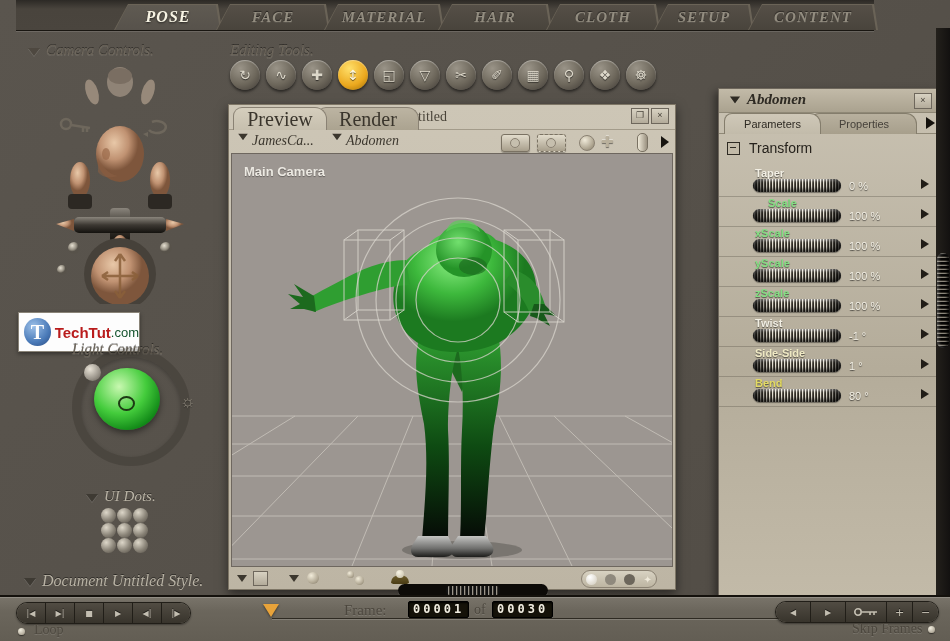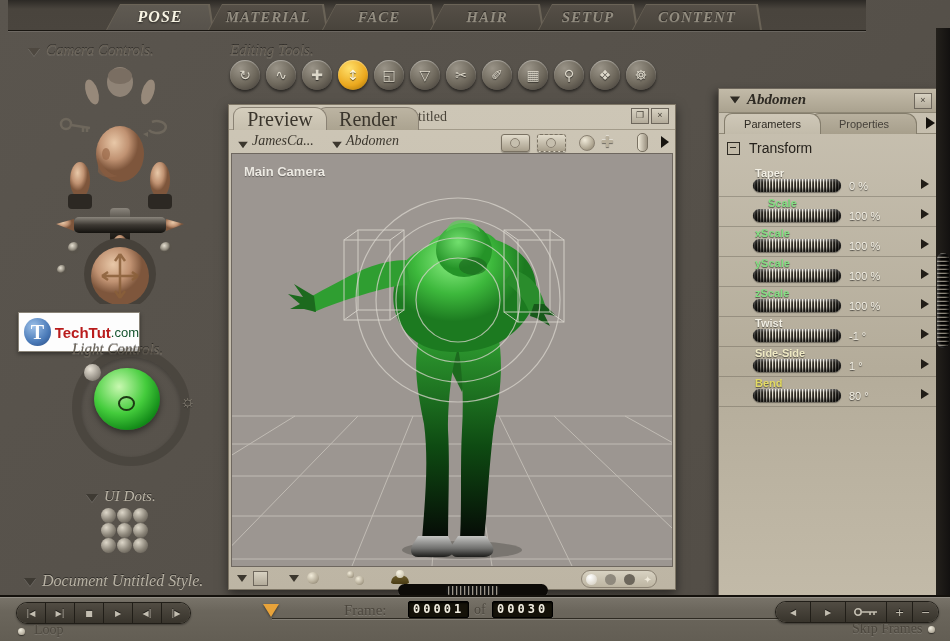--- a/index.html
+++ b/index.html
@@ -5,21 +5,21 @@
   html,body{margin:0;padding:0;background:#222;}
   #app{position:relative;width:950px;height:641px;overflow:hidden;
        background:linear-gradient(135deg,#5a554e 0%,#57524b 40%,#514c45 100%);
        font-family:"Liberation Sans",sans-serif;-webkit-font-smoothing:antialiased;}
   .abs{position:absolute;}
   .ital{font-family:"Liberation Serif",serif;font-style:italic;}
   .emboss-dark{color:#6e675c;text-shadow:0 -1px 0 rgba(0,0,0,.45),0 1px 0 rgba(255,255,255,.10);}
   .emboss-light{color:#b9b3a5;text-shadow:0 -1px 0 rgba(0,0,0,.5);}
 
   
-  #tabbar{left:8px;top:0;width:858px;height:30px;background:linear-gradient(#2c2925,#49443d 30%,#4a453e);
+  #tabbar{left:16px;top:0;width:858px;height:30px;background:linear-gradient(#2c2925,#49443d 30%,#4a453e);
           border-bottom:1px solid #191611;}
   #tabbar::after{content:"";position:absolute;left:0;bottom:-2px;width:100%;height:1px;background:rgba(255,255,255,.12);}
   .tabs-row{position:absolute;left:98px;top:4px;height:26px;display:flex;}
   .top-tab{position:relative;height:26px;margin-right:-6px;clip-path:polygon(14px 0,calc(100% - 4px) 0,100% 100%,0 100%);
            background:#6a6357;display:flex;align-items:center;justify-content:center;cursor:pointer;}
   .top-tab .inner{position:absolute;inset:1px 2px 0 1px;clip-path:polygon(13px 0,calc(100% - 4px) 0,100% 100%,0 100%);
            background:linear-gradient(#554f47,#49443c);}
   .top-tab .lbl{position:relative;z-index:2;font-family:"Liberation Serif",serif;font-style:italic;font-weight:bold;
            font-size:15px;letter-spacing:1px;color:#938d80;text-shadow:0 -1px 1px rgba(0,0,0,.55),0 1px 0 rgba(255,255,255,.07);}
   .top-tab.active .inner{background:linear-gradient(#5f5a52,#57524b);}
@@ -70,21 +70,21 @@
   .pw-titlebar{position:absolute;left:0;top:0;width:100%;height:24px;}
   .pw-tab{position:absolute;top:2px;height:22px;border:1px solid #8a8274;border-bottom:none;border-radius:9px 12px 0 0;
         display:flex;align-items:center;justify-content:center;font-family:"Liberation Serif",serif;
         font-size:20px;color:#3a352c;cursor:pointer;}
   .pw-tab.active{left:4px;width:92px;background:linear-gradient(#d5cebd,#c6bfae);z-index:2;}
   .pw-tab.inactive{left:88px;width:100px;background:linear-gradient(#bcb4a2,#aba390);z-index:1;}
   .pw-title{position:absolute;left:172px;top:4px;font-family:"Liberation Serif",serif;font-size:14px;color:#4a4439;}
   .win-btn{position:absolute;top:3px;width:16px;height:14px;background:linear-gradient(#d8d2c2,#b3ab9a);
         border:1px solid #6e675c;font-size:9px;line-height:13px;text-align:center;color:#4a453c;cursor:pointer;}
   .pw-toolbar{position:absolute;left:0;top:24px;width:100%;height:24px;border-top:1px solid #a39b8a;}
-  .dd{position:absolute;top:3px;display:flex;align-items:flex-end;cursor:pointer;
+  .dd{position:absolute;top:3px;display:flex;align-items:flex-start;cursor:pointer;
       font-family:"Liberation Serif",serif;font-style:italic;font-size:14px;color:#3c372e;}
   .dd .tri{border-top-color:#3c372e;transform:scale(.8);margin-right:3px;}
   .cam-icon{position:absolute;top:4px;width:27px;height:16px;border-radius:3px;cursor:pointer;
       background:linear-gradient(#e2dccc,#a89f8c);border:1px solid #7a7263;box-shadow:0 1px 1px rgba(0,0,0,.3);}
   .cam-icon::after{content:"";position:absolute;left:8px;top:3px;width:8px;height:8px;border-radius:50%;border:1px solid #8a8172;background:#c6bfae;}
   .cam-icon.select{border-style:dashed;}
   .orb-icon{position:absolute;top:5px;width:14px;height:14px;border-radius:50%;cursor:pointer;
       background:radial-gradient(circle at 35% 30%,#efe9d8,#b3aa96 60%,#857c68);border:1px solid #8a8172;}
   .cross-icon{position:absolute;top:3px;font-family:"DejaVu Sans",sans-serif;font-size:15px;color:#b9b09c;
       text-shadow:0 1px 1px rgba(0,0,0,.45),0 -1px 0 rgba(255,255,255,.4);cursor:pointer;}
@@ -172,31 +172,35 @@
 <body>
 
 <div id="app">
 
   <div class="abs" id="tabbar">
     <div class="tabs-row">
       <div class="top-tab active" style="width:108px">
           <div class="inner"></div>
           <span class="lbl">POSE</span>
         </div>
+      <div class="top-tab" style="width:114px">
+          <div class="inner"></div>
+          <span class="lbl">FACE</span>
+        </div>
       <div class="top-tab" style="width:120px">
           <div class="inner"></div>
           <span class="lbl">MATERIAL</span>
         </div>
       <div class="top-tab" style="width:114px">
           <div class="inner"></div>
-          <span class="lbl">FACE</span>
+          <span class="lbl">HAIR</span>
         </div>
       <div class="top-tab" style="width:114px">
           <div class="inner"></div>
-          <span class="lbl">HAIR</span>
+          <span class="lbl">CLOTH</span>
         </div>
       <div class="top-tab" style="width:100px">
           <div class="inner"></div>
           <span class="lbl">SETUP</span>
         </div>
       <div class="top-tab" style="width:130px">
           <div class="inner"></div>
           <span class="lbl">CONTENT</span>
         </div>
     </div>

